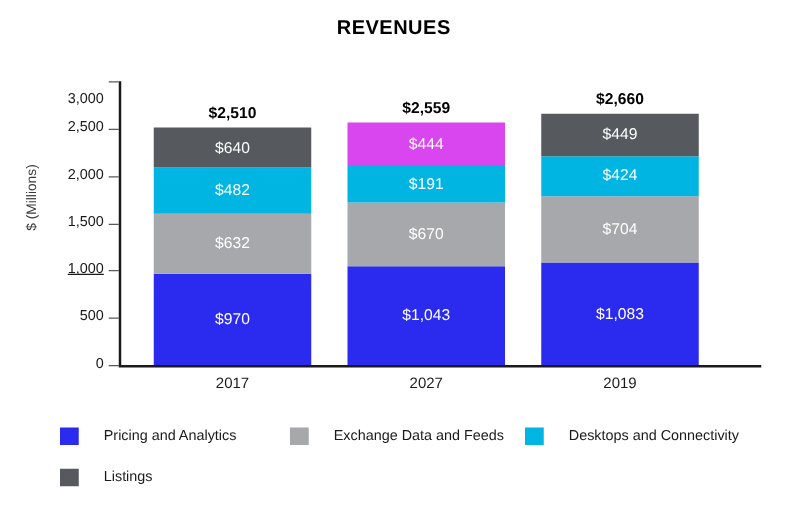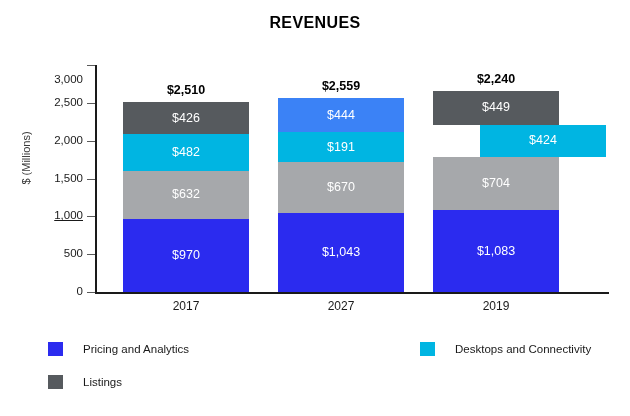--- a/index.html
+++ b/index.html
@@ -173,64 +173,68 @@
         <div class="seg" style="top: 218.603px; height: 73.3967px; background: rgb(43, 43, 239);">
           <span class="seg-label">$970</span>
         </div>
         <div class="seg" style="top: 170.782px; height: 47.8213px; background: rgb(166, 168, 171);">
           <span class="seg-label">$632</span>
         </div>
         <div class="seg" style="top: 134.311px; height: 36.4713px; background: rgb(0, 181, 226);">
           <span class="seg-label">$482</span>
         </div>
         <div class="seg" style="top: 102.077px; height: 32.234px; background: rgb(86, 90, 94);">
-          <span class="seg-label">$426</span>
+          <span class="seg-label">$640</span>
         </div>
         <div class="bar-total" style="top: 84.0767px;">$2,510</div>
       </div>
       <div class="x-cat-label" style="left: 123px; width: 126px;">2017</div>
       <div class="bar" style="left: 278px; top: 0px; height: 300px;">
         <div class="seg" style="top: 213.08px; height: 78.9203px; background: rgb(43, 43, 239);">
           <span class="seg-label">$1,043</span>
         </div>
         <div class="seg" style="top: 162.383px; height: 50.6967px; background: rgb(166, 168, 171);">
           <span class="seg-label">$670</span>
         </div>
         <div class="seg" style="top: 131.965px; height: 30.418px; background: rgb(0, 181, 226);">
           <span class="seg-label">$191</span>
         </div>
-        <div class="seg" style="top: 98.369px; height: 33.596px; background: #3b82f6;">
+        <div class="seg" style="top: 98.369px; height: 33.596px; background: #d946ef;">
           <span class="seg-label">$444</span>
         </div>
         <div class="bar-total" style="top: 80.369px;">$2,559</div>
       </div>
       <div class="x-cat-label" style="left: 278px; width: 126px;">2027</div>
       <div class="bar" style="left: 433px; top: 0px; height: 300px;">
         <div class="seg" style="top: 210.053px; height: 81.947px; background: rgb(43, 43, 239);">
           <span class="seg-label">$1,083</span>
         </div>
         <div class="seg" style="top: 156.784px; height: 53.2693px; background: rgb(166, 168, 171);">
           <span class="seg-label">$704</span>
         </div>
-        <div class="seg" style="top: 124.701px; height: 32.0827px; background: rgb(0, 181, 226); margin-left: 47px;">
+        <div class="seg" style="top: 124.701px; height: 32.0827px; background: rgb(0, 181, 226);">
           <span class="seg-label">$424</span>
         </div>
         <div class="seg" style="top: 90.7267px; height: 33.9743px; background: rgb(86, 90, 94);">
           <span class="seg-label">$449</span>
         </div>
-        <div class="bar-total" style="top: 72.7267px;">$2,240</div>
+        <div class="bar-total" style="top: 72.7267px;">$2,660</div>
       </div>
       <div class="x-cat-label" style="left: 433px; width: 126px;">2019</div>
     </div>
 
   <div class="legend" id="legend">
       <div class="legend-item" style="left: 48px; top: 6px;">
         <span class="legend-swatch" style="background: rgb(43, 43, 239);"></span>
         <span class="legend-text">Pricing and Analytics</span>
       </div>
+      <div class="legend-item" style="left: 232px; top: 6px;">
+        <span class="legend-swatch" style="background: rgb(166, 168, 171);"></span>
+        <span class="legend-text">Exchange Data and Feeds</span>
+      </div>
       <div class="legend-item" style="left: 420px; top: 6px;">
         <span class="legend-swatch" style="background: rgb(0, 181, 226);"></span>
         <span class="legend-text">Desktops and Connectivity</span>
       </div>
       <div class="legend-item" style="left: 48px; top: 39px;">
         <span class="legend-swatch" style="background: rgb(86, 90, 94);"></span>
         <span class="legend-text">Listings</span>
       </div>
     </div>
 

